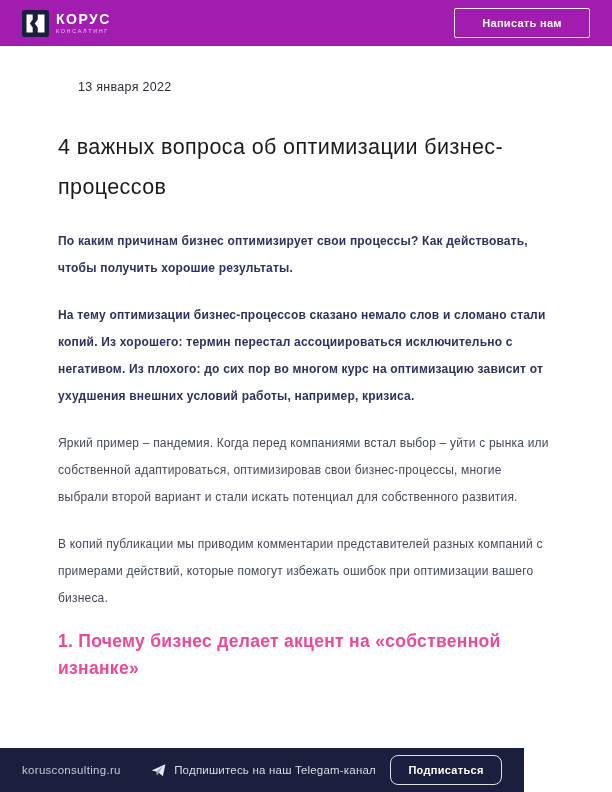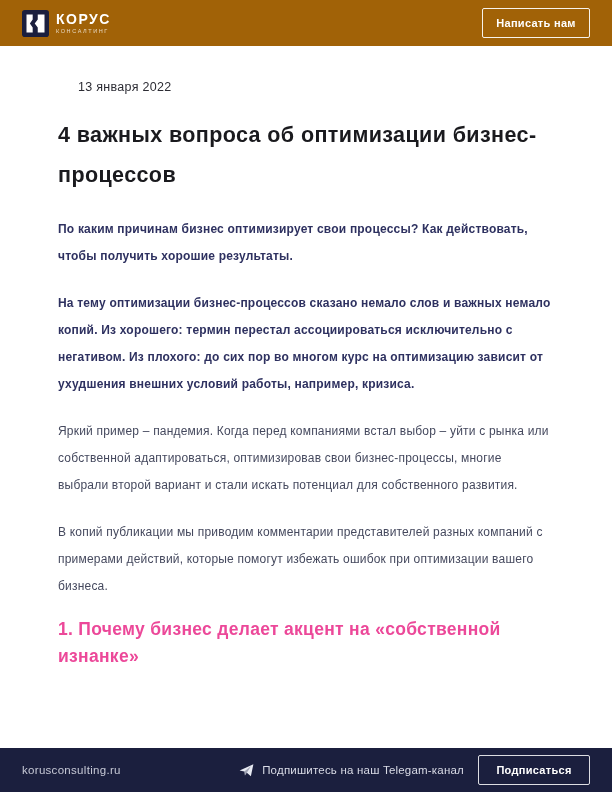--- a/index.html
+++ b/index.html
@@ -6,21 +6,21 @@
   html, body { width: 612px; height: 792px; }
   body {
     font-family: "Liberation Sans", sans-serif;
     background: #ffffff;
     position: relative;
     overflow: hidden;
   }
 
   
   .header {
-    background: #a16207;
+    background: #a21caf;
     height: 46px;
     display: flex;
     align-items: center;
     justify-content: space-between;
     padding: 0 22px;
     gap: 20px;
   }
   .logo { display: flex; align-items: center; gap: 7px; cursor: pointer; }
   .logo-icon { width: 27px; height: 27px; display: block; }
   .logo-text { display: flex; flex-direction: column; line-height: 1; }
@@ -35,39 +35,39 @@
   .btn-outline {
     background: transparent;
     border: 1px solid rgba(255,255,255,0.92);
     border-radius: 2px;
     color: #ffffff;
     font-family: "Liberation Sans", sans-serif;
     font-size: 11px;
     font-weight: 600;
     letter-spacing: 0.3px;
     padding: 8px 0;
-    width: 108px;
+    width: 136px;
     text-align: center;
     cursor: pointer;
   }
 
   
   .article {
     padding: 34px 58px 0 58px;
   }
   .date {
     font-size: 12.5px;
     color: #2c2c34;
     letter-spacing: 0.3px;
     margin-left: 20px;
   }
   .title {
-    margin-top: 22px;
+    margin-top: 34px;
     font-size: 21.5px;
-    font-weight: bold;
+    font-weight: normal;
     color: #1a1a1e;
     line-height: 1.85;
     letter-spacing: 0.4px;
   }
   .lead {
     margin-top: 26px;
   }
   .para {
     font-size: 12px;
     line-height: 27px;
@@ -85,21 +85,21 @@
     font-weight: bold;
     color: #ec4899;
     line-height: 1.55;
     letter-spacing: 0.3px;
   }
 
   
   .footer {
     position: absolute;
     left: 0; bottom: 0;
-    width: 612px;
+    width: 524px;
     height: 44px;
     background: #1B1F3E;
     display: flex;
     align-items: center;
     padding: 0 22px;
   }
   .site-link {
     font-size: 11.5px;
     color: #c7c9d6;
     letter-spacing: 0.3px;
@@ -114,21 +114,21 @@
   }
   .tg-icon { width: 15px; height: 15px; display: block; }
   .tg-text {
     font-size: 11.5px;
     color: #d9dbe6;
     letter-spacing: 0.2px;
   }
   .btn-subscribe {
     background: transparent;
     border: 1px solid rgba(255,255,255,0.85);
-    border-radius: 2px;
+    border-radius: 8px;
     color: #ffffff;
     font-family: "Liberation Sans", sans-serif;
     font-size: 11px;
     font-weight: bold;
     letter-spacing: 0.3px;
     padding: 8px 0;
     width: 112px;
     text-align: center;
     cursor: pointer;
   }
@@ -148,21 +148,21 @@
       <span class="logo-subtitle">КОНСАЛТИНГ</span>
     </div>
   </div>
   <button class="btn-outline">Написать нам</button>
 </header>
 
 <main class="article">
   <div class="date">13 января 2022</div>
   <h1 class="title">4 важных вопроса об оптимизации бизнес-процессов</h1>
   <p class="para bold lead">По каким причинам бизнес оптимизирует свои процессы? Как действовать, чтобы получить хорошие результаты.</p>
-  <p class="para bold">На тему оптимизации бизнес-процессов сказано немало слов и важных немало копий. Из хорошего: термин перестал ассоциироваться исключительно с негативом. Из плохого: до сих пор во многом курс на оптимизацию зависит от ухудшения внешних условий работы, например, кризиса.</p>
+  <p class="para bold">На тему оптимизации бизнес-процессов сказано немало слов и сломано стали копий. Из хорошего: термин перестал ассоциироваться исключительно с негативом. Из плохого: до сих пор во многом курс на оптимизацию зависит от ухудшения внешних условий работы, например, кризиса.</p>
   <p class="para">Яркий пример – пандемия. Когда перед компаниями встал выбор – уйти с рынка или собственной адаптироваться, оптимизировав свои бизнес-процессы, многие выбрали второй вариант и стали искать потенциал для собственного развития.</p>
   <p class="para">В копий публикации мы приводим комментарии представителей разных компаний с примерами действий, которые помогут избежать ошибок при оптимизации вашего бизнеса.</p>
   <h2 class="section-heading">1. Почему бизнес делает акцент на «собственной изнанке»</h2>
 </main>
 
 <footer class="footer">
   <span class="site-link">korusconsulting.ru</span>
   <div class="tg-group">
     <svg class="tg-icon" viewBox="0 0 24 24" xmlns="http://www.w3.org/2000/svg">
       <polygon points="1,12 23,2 19,21 12.5,15.5 9.5,20 8.5,13.5" fill="#e8eaf2"></polygon>

